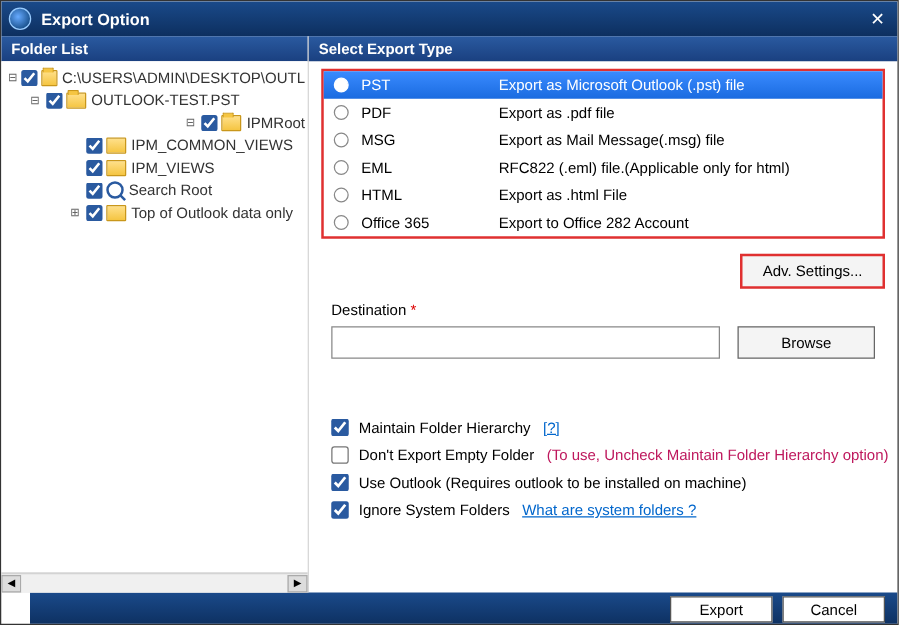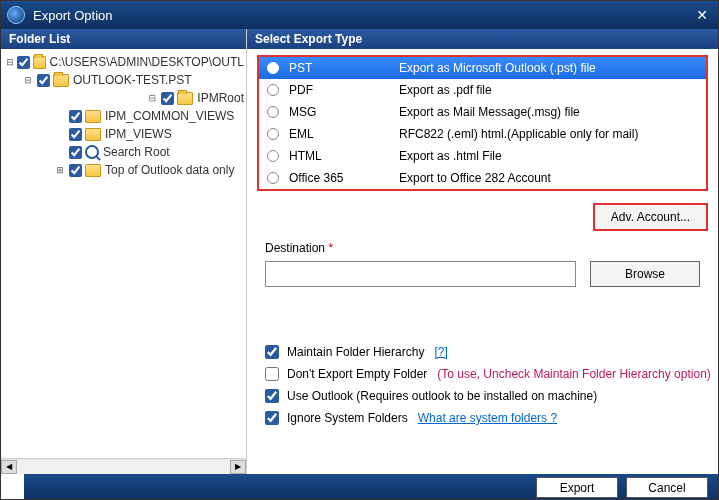--- a/index.html
+++ b/index.html
@@ -1,21 +1,21 @@
 <!DOCTYPE html>
 <html><head>
 <meta charset="utf-8">
 <style>
 * { box-sizing: border-box; margin: 0; padding: 0; }
 body { font-family: "Segoe UI", Tahoma, sans-serif; font-size: 12px; background: #fff; width: 719px; height: 500px; overflow: hidden; border: 1px solid #333; }
 
 
 .titlebar { background: linear-gradient(to bottom, #1a4a8a, #0d2f5f); height: 28px; display: flex; align-items: center; padding: 0 6px; color: #fff; font-size: 13px; }
 .titlebar .app-icon { width: 18px; height: 18px; margin-right: 8px; background: radial-gradient(circle at 40% 40%, #6af, #036); border-radius: 50%; border: 1px solid #9cf; }
-.titlebar .title { font-weight: normal; }
+.titlebar .title { font-weight: bold; }
 .titlebar .spacer { flex: 1; }
 .titlebar .close { width: 20px; text-align: center; cursor: pointer; font-size: 14px; }
 
 
 .main { display: flex; height: 445px; }
 .left-pane { width: 246px; border-right: 1px solid #ccc; display: flex; flex-direction: column; }
 .right-pane { flex: 1; display: flex; flex-direction: column; padding: 0; }
 
 .pane-header { background: linear-gradient(to bottom, #2a5aa0, #1a4080); color: #fff; padding: 3px 8px; font-size: 12px; font-weight: bold; }
 
@@ -49,21 +49,21 @@
 .export-row.selected .radio { border-color: #fff; }
 .export-row.selected .radio::after { content: ""; position: absolute; top: 2px; left: 2px; width: 6px; height: 6px; background: #fff; border-radius: 50%; }
 .export-row .type-name { width: 110px; }
 .export-row .type-desc { flex: 1; }
 
 .adv-row { display: flex; justify-content: flex-end; margin: 10px 10px 6px 10px; }
 .adv-btn { border: 2px solid #e03030; padding: 5px 16px; background: #f4f4f4; font-size: 12px; cursor: pointer; }
 
 .dest-label { margin: 4px 0 6px 18px; font-size: 12px; }
 .dest-label .req { color: #d00; }
-.dest-row { display: flex; align-items: center; margin: 0 18px 30px 18px; gap: 14px; }
+.dest-row { display: flex; align-items: center; margin: 0 18px 20px 18px; gap: 14px; }
 .dest-input { flex: 1; height: 26px; border: 1px solid #888; padding: 2px 6px; background: #fff; }
 .browse-btn { width: 110px; height: 26px; border: 1px solid #666; background: #f4f4f4; font-size: 12px; cursor: pointer; }
 
 .options { margin: 28px 0 0 18px; }
 .opt-row { display: flex; margin-bottom: 8px; font-size: 12px; }
 .opt-row input[type=checkbox] { width: 14px; height: 14px; margin-right: 8px; accent-color: #2a5aa0; }
 .opt-row .help { color: #0066cc; margin-left: 10px; text-decoration: underline; cursor: pointer; }
 .opt-row .note { color: #be185d; margin-left: 10px; }
 
 
@@ -150,36 +150,36 @@
           <span class="type-desc">Export as .pdf file</span>
         </div>
         <div class="export-row">
           <span class="radio"></span>
           <span class="type-name">MSG</span>
           <span class="type-desc">Export as Mail Message(.msg) file</span>
         </div>
         <div class="export-row">
           <span class="radio"></span>
           <span class="type-name">EML</span>
-          <span class="type-desc">RFC822 (.eml) html.(Applicable only for mail)</span>
+          <span class="type-desc">RFC822 (.eml) file.(Applicable only for html)</span>
         </div>
         <div class="export-row">
           <span class="radio"></span>
           <span class="type-name">HTML</span>
           <span class="type-desc">Export as .html File</span>
         </div>
         <div class="export-row">
           <span class="radio"></span>
           <span class="type-name">Office 365</span>
           <span class="type-desc">Export to Office 282 Account</span>
         </div>
       </div>
 
     <div class="adv-row">
-      <button class="adv-btn">Adv. Account...</button>
+      <button class="adv-btn">Adv. Settings...</button>
     </div>
 
     <div class="dest-label">
       <span>Destination</span>
       <span class="req">*</span>
     </div>
     <div class="dest-row">
       <input class="dest-input" type="text" value="" style="">
       <button class="browse-btn">Browse</button>
     </div>

